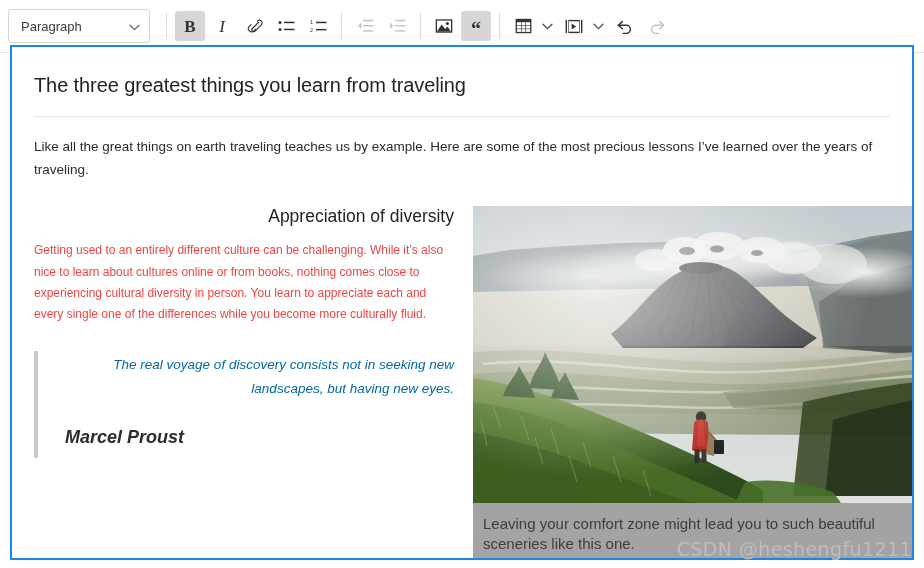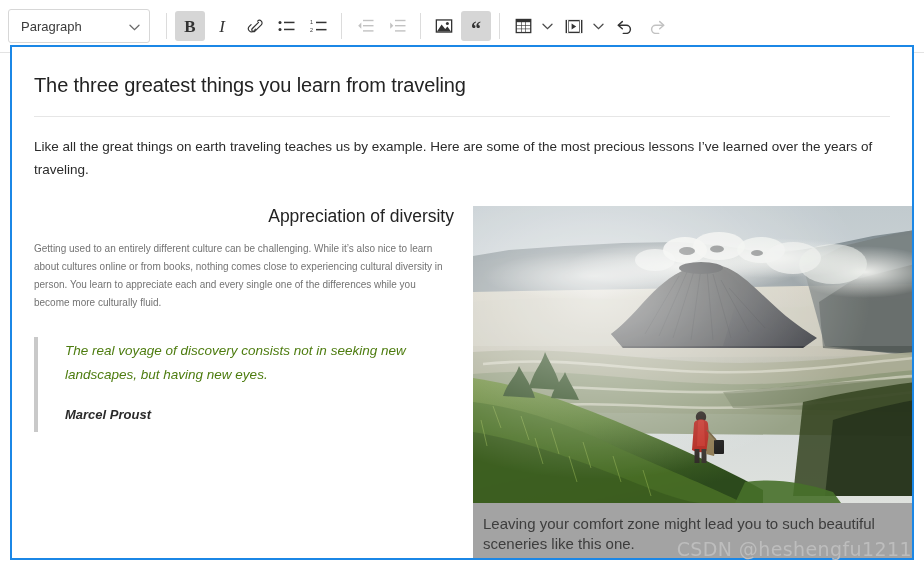--- a/index.html
+++ b/index.html
@@ -103,36 +103,36 @@
   }
   .col-left { width: 430px; flex: none; padding-right: 10px; }
   .col-right { flex: 1; margin-left: 9px; }
 
   .sec-head {
     font-size: 17.5px; font-weight: 400; color: #232323;
     margin: 0 0 13px 0; line-height: 1.2; text-align: right;
   }
 
   .body-p {
-    font-size: 10px; line-height: 1.77; color: #737373;
+    font-size: 12px; line-height: 1.77; color: #ef4444;
     margin: 0;
   }
 
   .quote {
     margin: 26px 0 0 0;
     border-left: 4px solid #c9c9c9;
     padding: 2px 0 10px 27px;
   }
   .quote-text {
     font-size: 13.5px; line-height: 1.78;
-    font-style: italic; color: #4d7c0f; margin: 0;
+    font-style: italic; color: #0369a1; margin: 0; text-align: right;
   }
   .quote-author {
-    font-size: 13px; font-style: italic; font-weight: bold;
-    color: #2b2b2b; margin: 20px 0 0 0;
+    font-size: 18px; font-style: italic; font-weight: bold;
+    color: #2b2b2b; margin: 26px 0 0 0;
   }
 
   
   figure.fig { margin: 0; }
   .photo {
     width: 442px; height: 297px;
     position: relative; overflow: hidden;
     background: #7d7f78;
   }
   .photo svg { display: block; width: 100%; height: 100%; }

